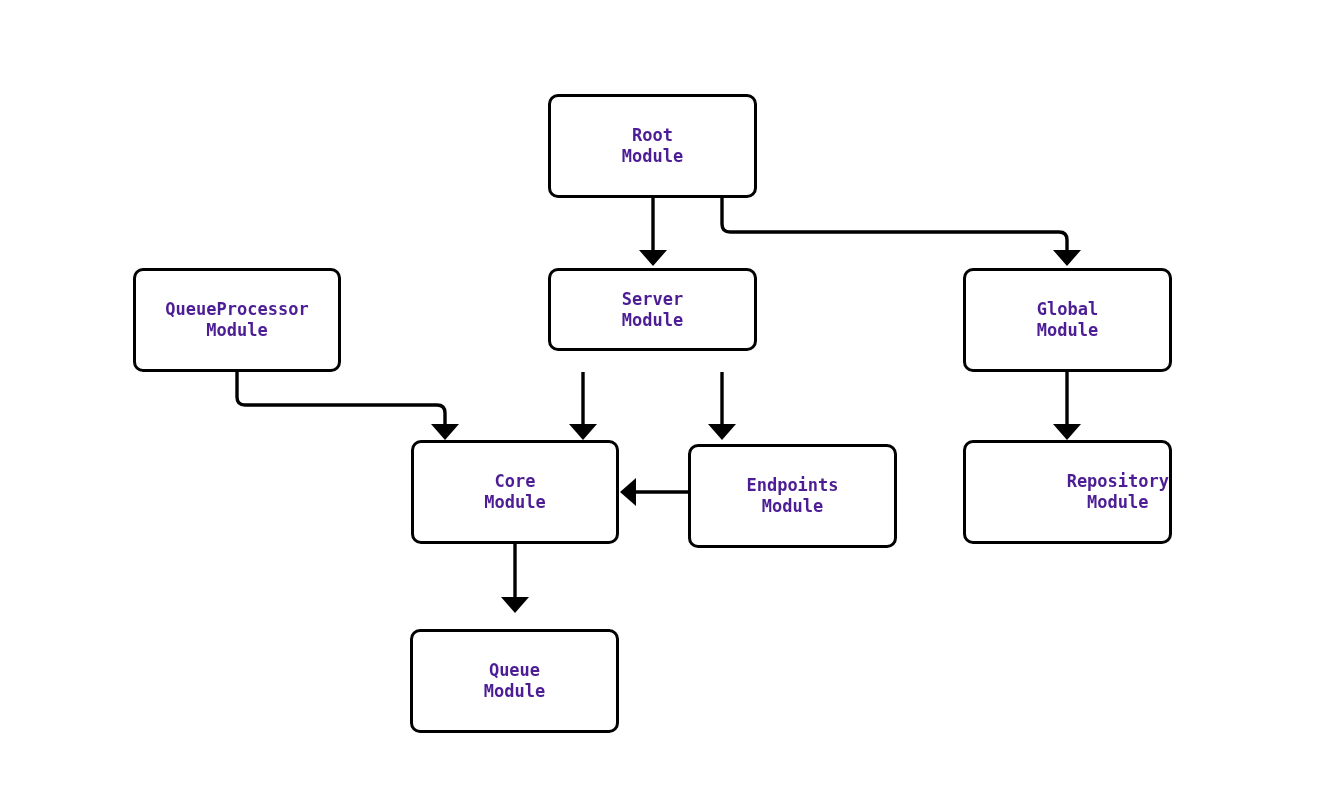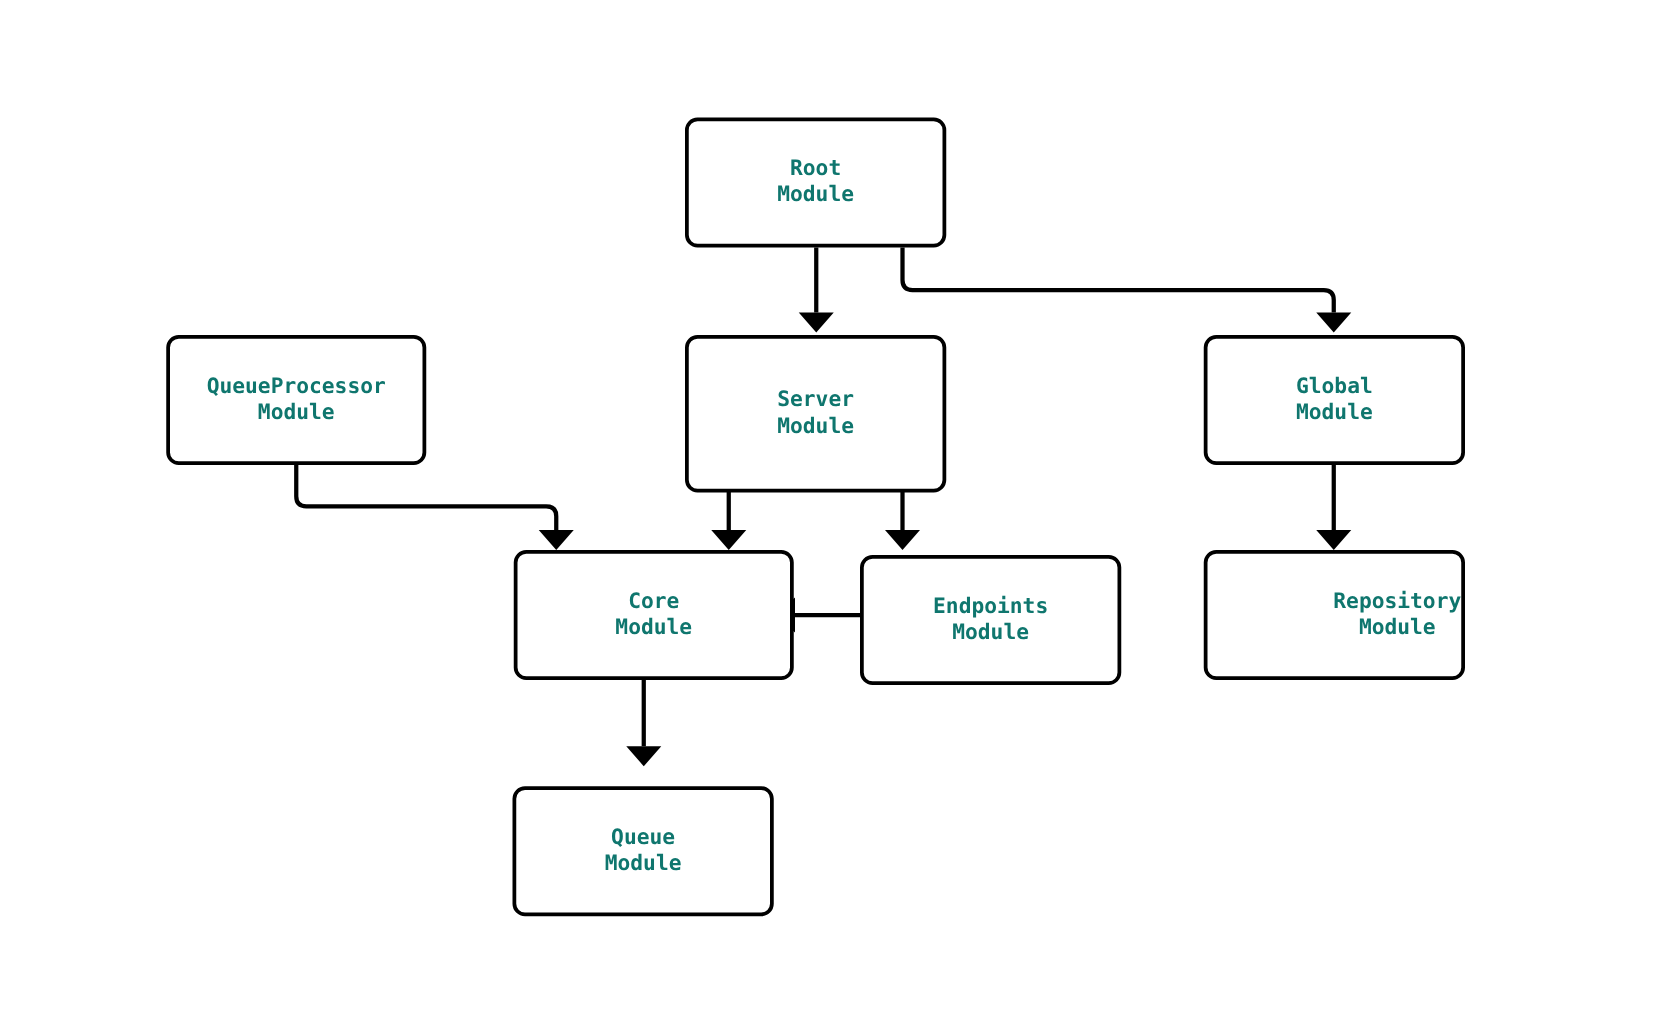--- a/index.html
+++ b/index.html
@@ -40,29 +40,29 @@
     background: #ffffff;
     display: flex;
     align-items: center;
     justify-content: center;
     text-align: center;
   }
   .node-label {
     font-weight: bold;
     font-size: 17px;
     line-height: 21px;
-    color: #0f766e;
+    color: #4c1d95;
     white-space: pre-line;
   }
   
   .n-root        { left: 548px; top:  94px; width: 209px; height: 104px; }
   .n-qproc       { left: 133px; top: 268px; width: 208px; height: 104px; }
-  .n-server      { left: 548px; top: 268px; width: 209px; height: 126px; }
+  .n-server      { left: 548px; top: 268px; width: 209px; height: 83px; }
   .n-global      { left: 963px; top: 268px; width: 209px; height: 104px; }
-  .n-core        { left: 411px; top: 440px; width: 224px; height: 104px; }
+  .n-core        { left: 411px; top: 440px; width: 208px; height: 104px; }
   .n-endpoints   { left: 688px; top: 444px; width: 209px; height: 104px; }
   .n-repository  { left: 963px; top: 440px; width: 209px; height: 104px; justify-content: flex-end; }
   .n-queue       { left: 410px; top: 613px; width: 209px; height: 104px; margin-top: 16px; }
 </style>
 </head>
 <body>
 
 <div class="canvas">
 
   <svg class="edges-layer" viewBox="0 0 1337 809" xmlns="http://www.w3.org/2000/svg">

